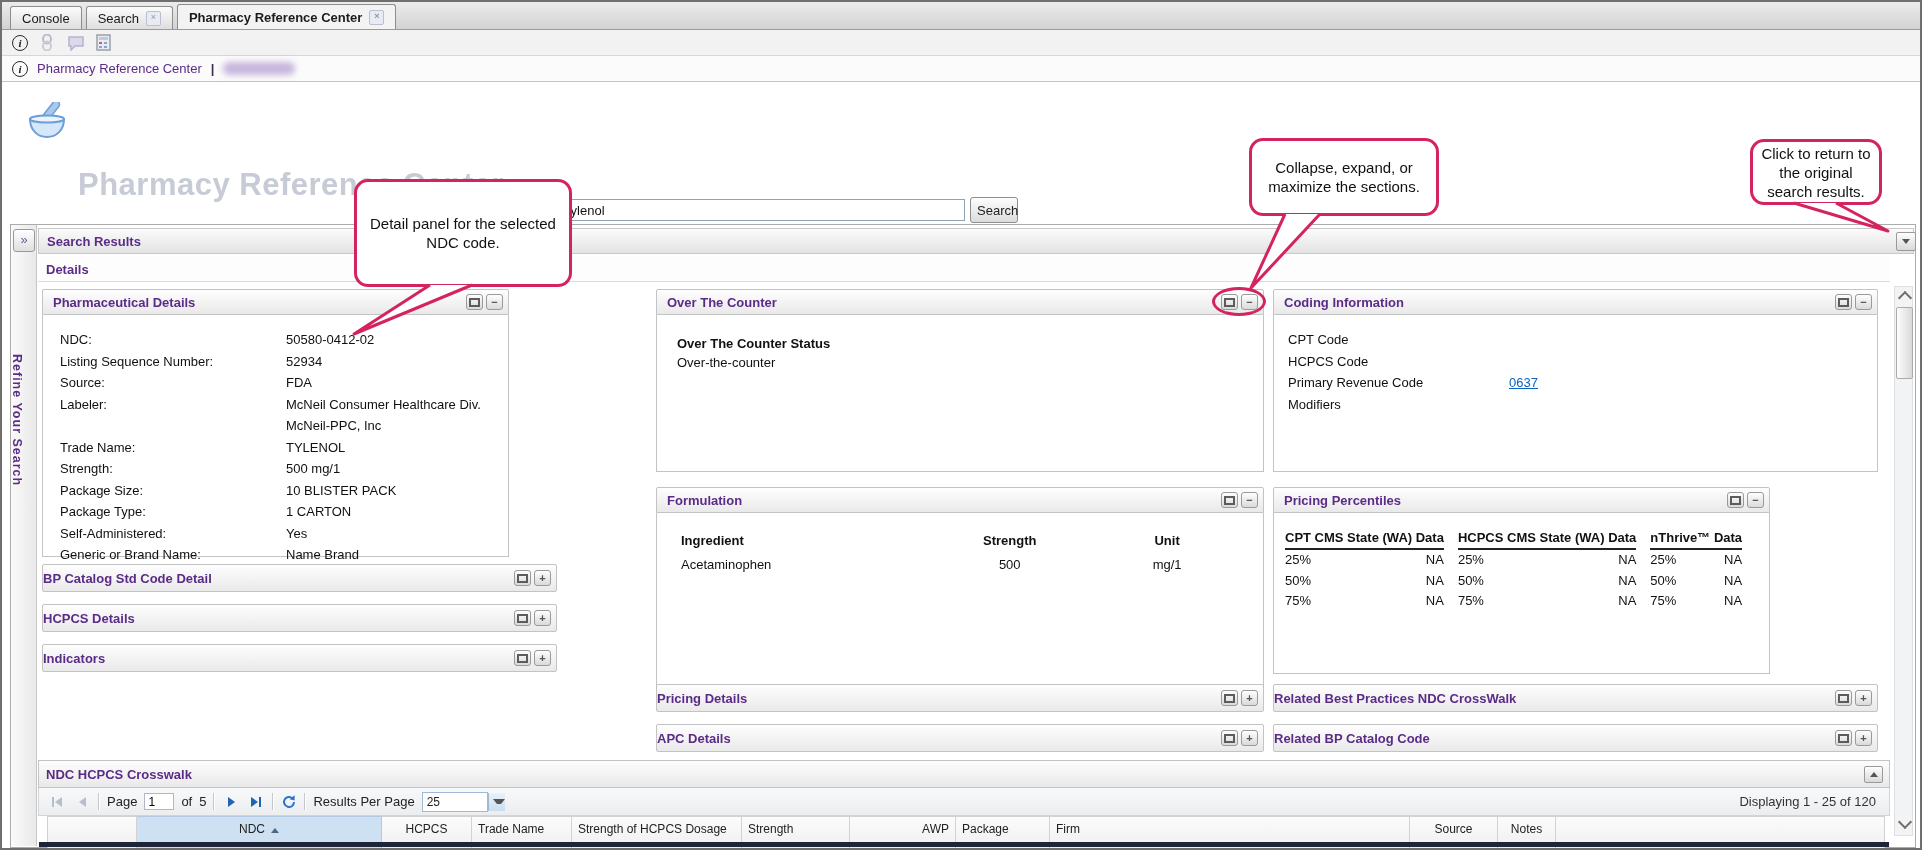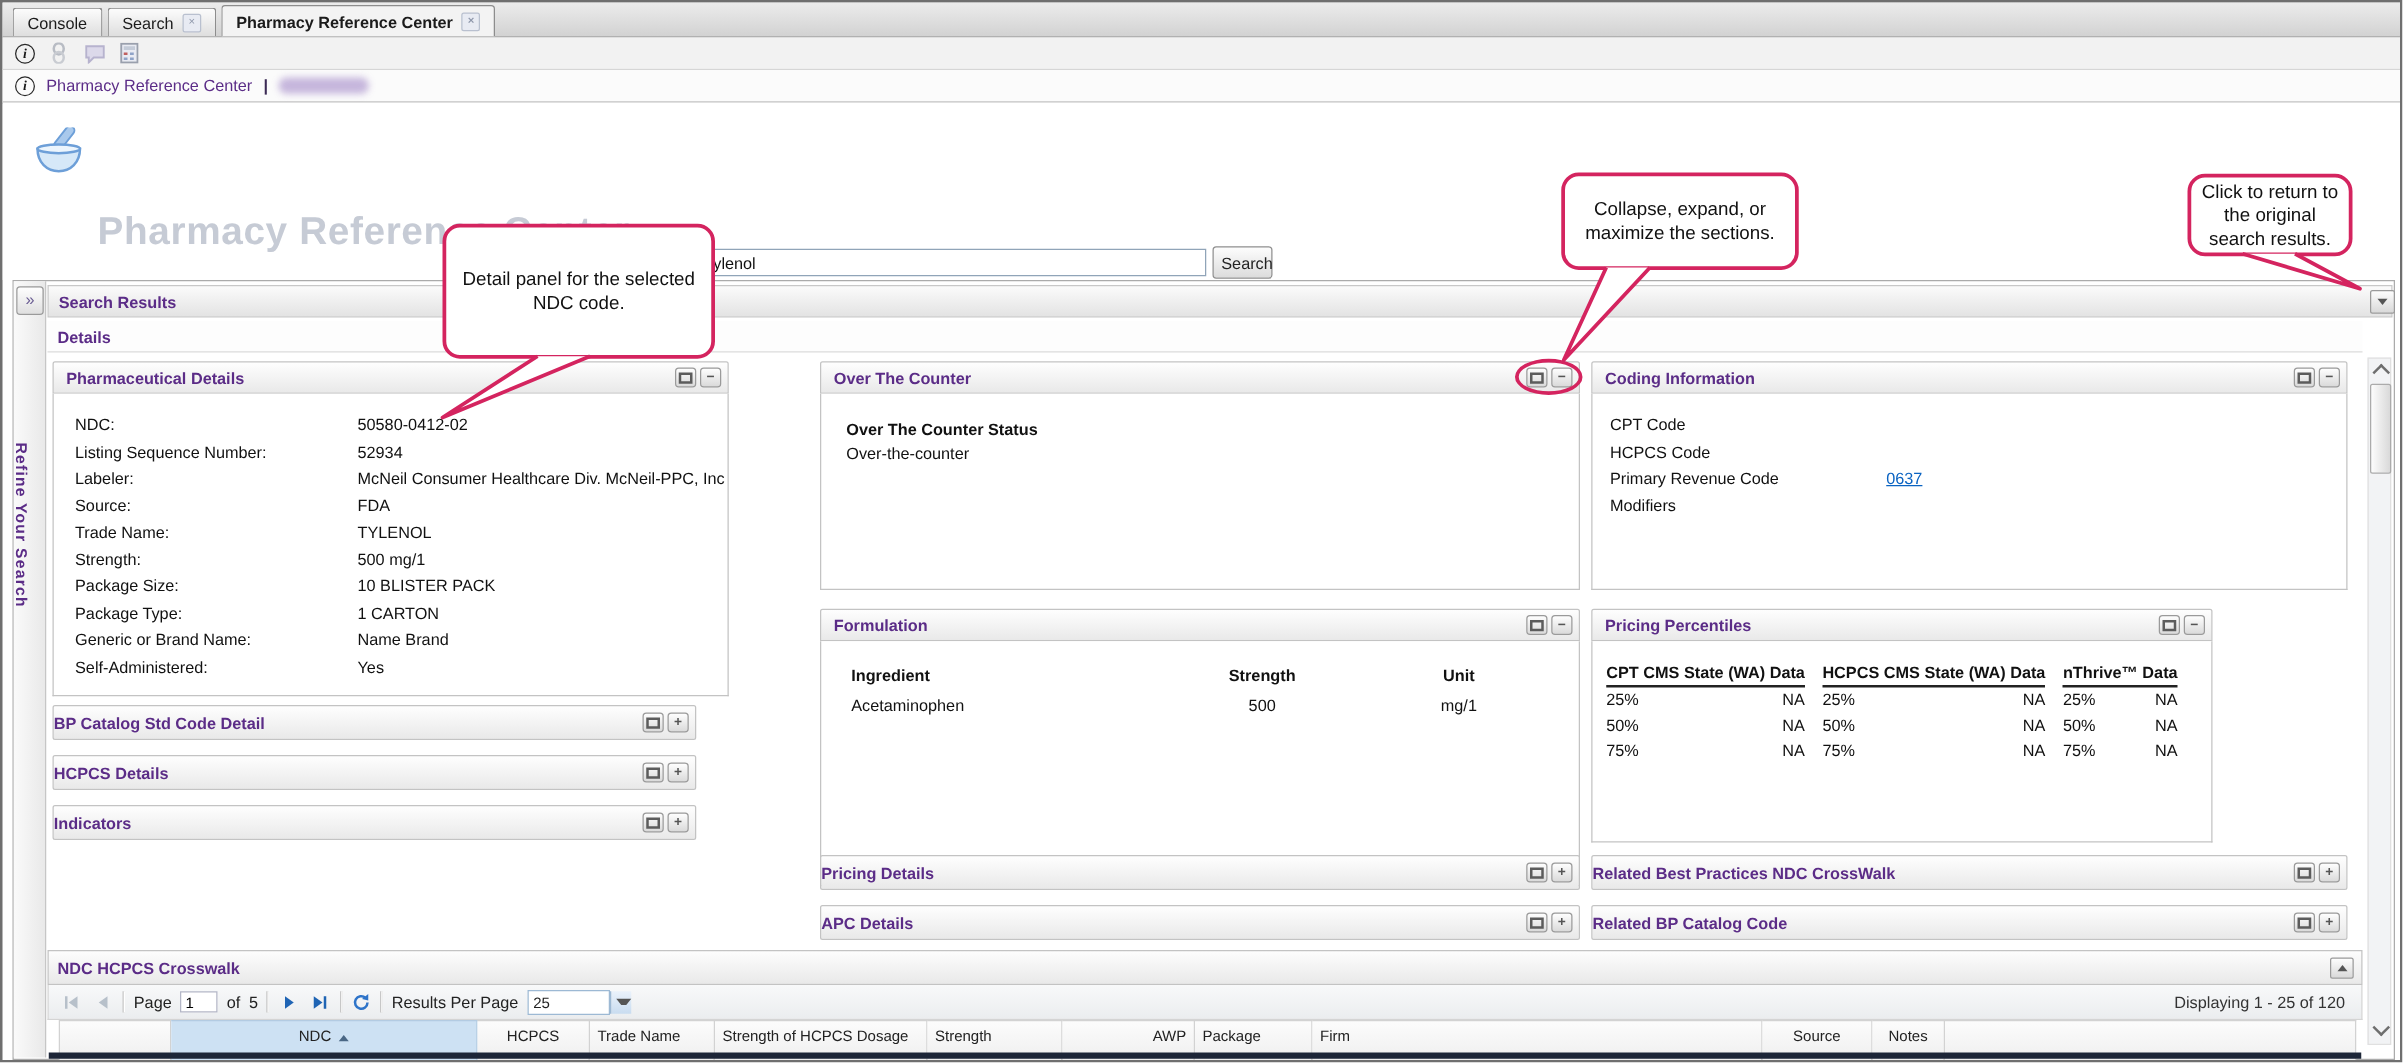--- a/index.html
+++ b/index.html
@@ -181,68 +181,68 @@
   <div class="srbar">
     <b>Search Results</b>
   </div>
   <div class="retbtn">
       <span class="tri-dn"></span>
     </div>
   <div class="dbar">
     <b>Details</b>
   </div>
 
-  <div class="panel" style="left:40px;top:287px;width:541px;">
+  <div class="panel" style="left:40px;top:287px;width:467px;">
     <div class="phead">
       <span class="ptitle">Pharmaceutical Details</span>
       <span class="pbtn">
           <i></i>
         </span>
       <span class="pbtn">−</span>
     </div>
     <div class="pbody pad-t" style="height:242px;" id="pharma-rows">
         <div class="drow">
           <span class="lbl">NDC:</span>
           <span>50580-0412-02</span>
         </div>
         <div class="drow">
           <span class="lbl">Listing Sequence Number:</span>
           <span>52934</span>
         </div>
         <div class="drow">
+          <span class="lbl">Source:</span>
+          <span>FDA</span>
+        </div>
+        <div class="drow">
           <span class="lbl">Labeler:</span>
           <span>McNeil Consumer Healthcare Div. McNeil-PPC, Inc</span>
         </div>
         <div class="drow">
-          <span class="lbl">Source:</span>
-          <span>FDA</span>
-        </div>
-        <div class="drow">
           <span class="lbl">Trade Name:</span>
           <span>TYLENOL</span>
         </div>
         <div class="drow">
           <span class="lbl">Strength:</span>
           <span>500 mg/1</span>
         </div>
         <div class="drow">
           <span class="lbl">Package Size:</span>
           <span>10 BLISTER PACK</span>
         </div>
         <div class="drow">
           <span class="lbl">Package Type:</span>
           <span>1 CARTON</span>
         </div>
         <div class="drow">
+          <span class="lbl">Self-Administered:</span>
+          <span>Yes</span>
+        </div>
+        <div class="drow">
           <span class="lbl">Generic or Brand Name:</span>
           <span>Name Brand</span>
-        </div>
-        <div class="drow">
-          <span class="lbl">Self-Administered:</span>
-          <span>Yes</span>
         </div>
       </div>
   </div>
   <div class="panel" style="left:40px;top:562px;width:515px;" id="stack-left">
       <div class="cbar">
         <span class="ptitle">BP Catalog Std Code Detail</span>
         <span class="pbtn">
           <i></i>
         </span>
         <span class="pbtn">+</span>

